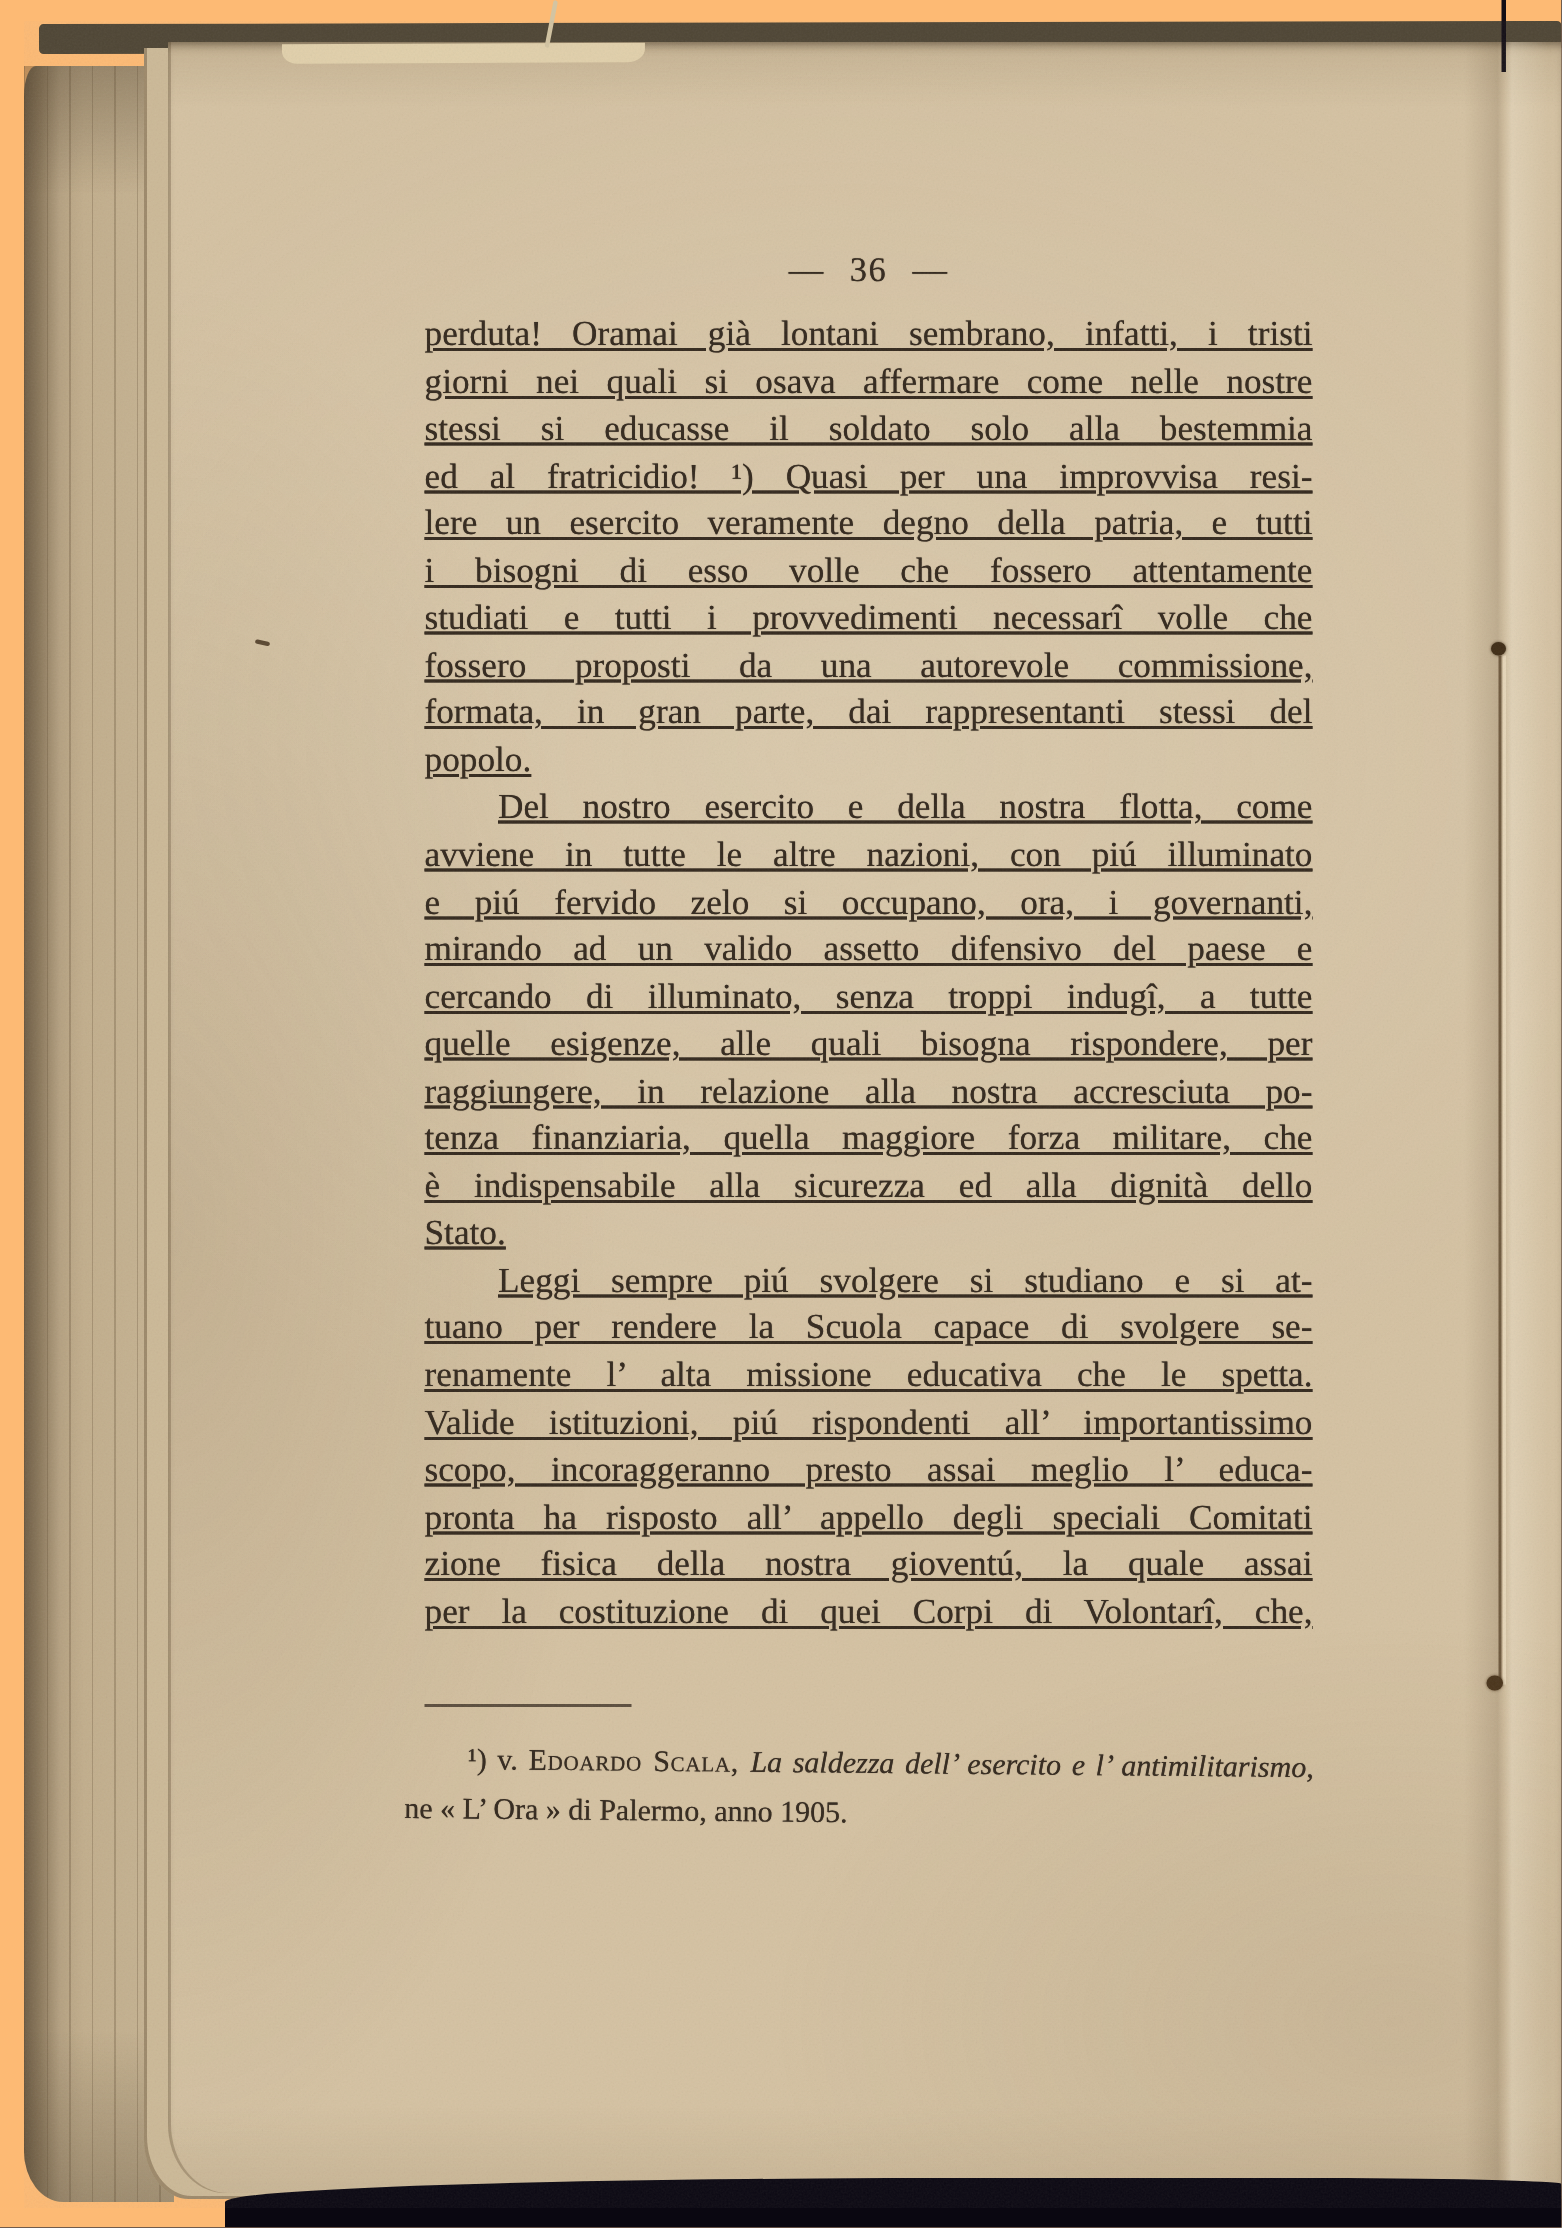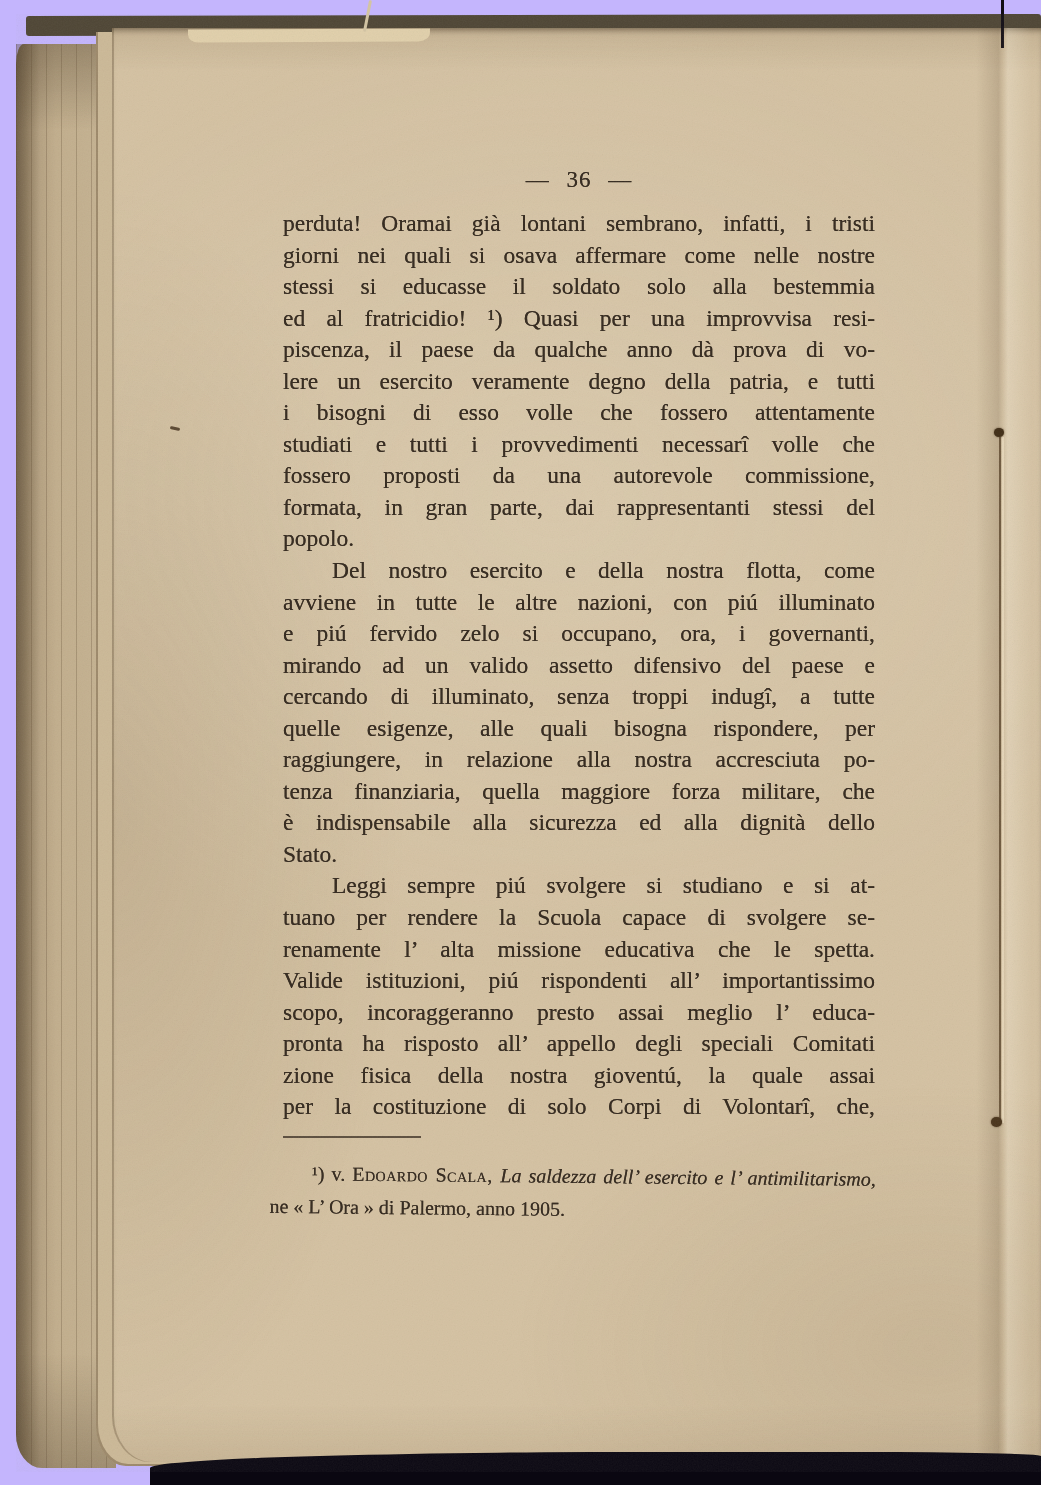--- a/index.html
+++ b/index.html
@@ -1,16 +1,16 @@
 <!DOCTYPE html>
 <html><head>
 <meta charset="utf-8">
 <style>
   html,body{margin:0;padding:0;background:#0a0711;}
-  .scene{position:relative;width:1041px;height:1485px;overflow:hidden;background:#c4b5fd;
+  .scene{position:relative;width:1041px;height:1485px;overflow:hidden;background:#fdba74;
          font-family:"Liberation Serif","DejaVu Serif",serif;}
   
   .under-top{position:absolute;left:26px;top:15px;width:1015px;height:20px;background:#4e4534;
              transform:rotate(-0.12deg);border-radius:3px;}
   .fanned-edges{position:absolute;left:16px;top:44px;width:100px;height:1424px;
      background:linear-gradient(90deg,#6e5d45 0px,#8a775a 10px,#b5a181 24px,#c2ae8c 40px,#c6b392 100%);
      border-bottom-left-radius:26px 34px;border-top-left-radius:8px 20px;}
   .fanned-edges::after{content:"";position:absolute;inset:0;
      background:repeating-linear-gradient(90deg,rgba(90,70,45,0.28) 0 1px,rgba(0,0,0,0) 1px 15px),
                 linear-gradient(180deg,rgba(70,55,35,0.35),rgba(0,0,0,0) 6%,rgba(0,0,0,0) 92%,rgba(70,55,35,0.30));
@@ -46,21 +46,21 @@
   .margin-speck{position:absolute;left:170px;top:427px;width:10px;height:3px;background:#5a4730;
      border-radius:2px;transform:rotate(12deg);}
   
   .bottom-dip{position:absolute;left:150px;top:1452px;width:891px;height:33px;background:#0a0711;
      border-top-left-radius:55% 16px;border-top-right-radius:20% 4px;}
   
   .ink{color:#33281d;text-shadow:0 0 0.5px rgba(51,40,29,0.85);}
   .page-number{position:absolute;left:283px;top:167px;width:592px;text-align:center;
      font-size:23px;letter-spacing:1px;word-spacing:10px;}
   .body-text{position:absolute;left:283px;top:208px;width:592px;font-size:23.5px;}
-  .bl{height:31.55px;line-height:31.55px;text-align:justify;text-align-last:justify;white-space:nowrap;}
+  .bl{height:31.55px;line-height:31.55px;text-align:justify;text-align-last:justify;white-space:nowrap;text-decoration:underline;}
   .bl.flush{text-align-last:left;}
   .bl.ind{text-indent:49px;}
   .fn-rule{position:absolute;left:283px;top:1136px;width:138px;height:2px;background:#473a2b;opacity:0.85;}
   .footnote{position:absolute;left:270px;top:1157px;width:606px;font-size:20px;line-height:33px;
      transform:rotate(0.55deg);transform-origin:left top;}
   .fn-l1{text-indent:42px;text-align:justify;text-align-last:justify;white-space:nowrap;}
   .fn-author{font-variant:small-caps;letter-spacing:0.5px;}
   .fn-title{font-style:italic;}
   .grain{position:absolute;left:16px;top:14px;width:1025px;height:1458px;pointer-events:none;}
   .grain .mul{mix-blend-mode:multiply;opacity:0.11;}
@@ -88,21 +88,20 @@
   <div class="margin-speck"></div>
 
   <div class="page-number ink">— 36 —</div>
 
   <div class="body-text ink">
     <div class="para">
       <div class="bl">perduta! Oramai già lontani sembrano, infatti, i tristi</div>
       <div class="bl">giorni nei quali si osava affermare come nelle nostre</div>
       <div class="bl">stessi si educasse il soldato solo alla bestemmia</div>
       <div class="bl">ed al fratricidio! ¹) Quasi per una improvvisa resi-</div>
-      <div class="bl">piscenza, il paese da qualche anno dà prova di vo-</div>
       <div class="bl">lere un esercito veramente degno della patria, e tutti</div>
       <div class="bl">i bisogni di esso volle che fossero attentamente</div>
       <div class="bl">studiati e tutti i provvedimenti necessarî volle che</div>
       <div class="bl">fossero proposti da una autorevole commissione,</div>
       <div class="bl">formata, in gran parte, dai rappresentanti stessi del</div>
       <div class="bl flush">popolo.</div>
     </div>
     <div class="para">
       <div class="bl ind">Del nostro esercito e della nostra flotta, come</div>
       <div class="bl">avviene in tutte le altre nazioni, con piú illuminato</div>
@@ -116,21 +115,21 @@
       <div class="bl flush">Stato.</div>
     </div>
     <div class="para">
       <div class="bl ind">Leggi sempre piú svolgere si studiano e si at-</div>
       <div class="bl">tuano per rendere la Scuola capace di svolgere se-</div>
       <div class="bl">renamente l’ alta missione educativa che le spetta.</div>
       <div class="bl">Valide istituzioni, piú rispondenti all’ importantissimo</div>
       <div class="bl">scopo, incoraggeranno presto assai meglio l’ educa-</div>
       <div class="bl">pronta ha risposto all’ appello degli speciali Comitati</div>
       <div class="bl">zione fisica della nostra gioventú, la quale assai</div>
-      <div class="bl">per la costituzione di solo Corpi di Volontarî, che,</div>
+      <div class="bl">per la costituzione di quei Corpi di Volontarî, che,</div>
     </div>
   </div>
 
   <div class="fn-rule"></div>
 
   <div class="footnote ink">
     <div class="fn-l1"><span class="fn-marker">¹) v. </span><span class="fn-author">Edoardo Scala, </span><span class="fn-title">La saldezza dell’ esercito e l’ antimilitarismo,</span></div>
     <div class="fn-l2">ne « L’ Ora » di Palermo, anno 1905.</div>
   </div>
 

